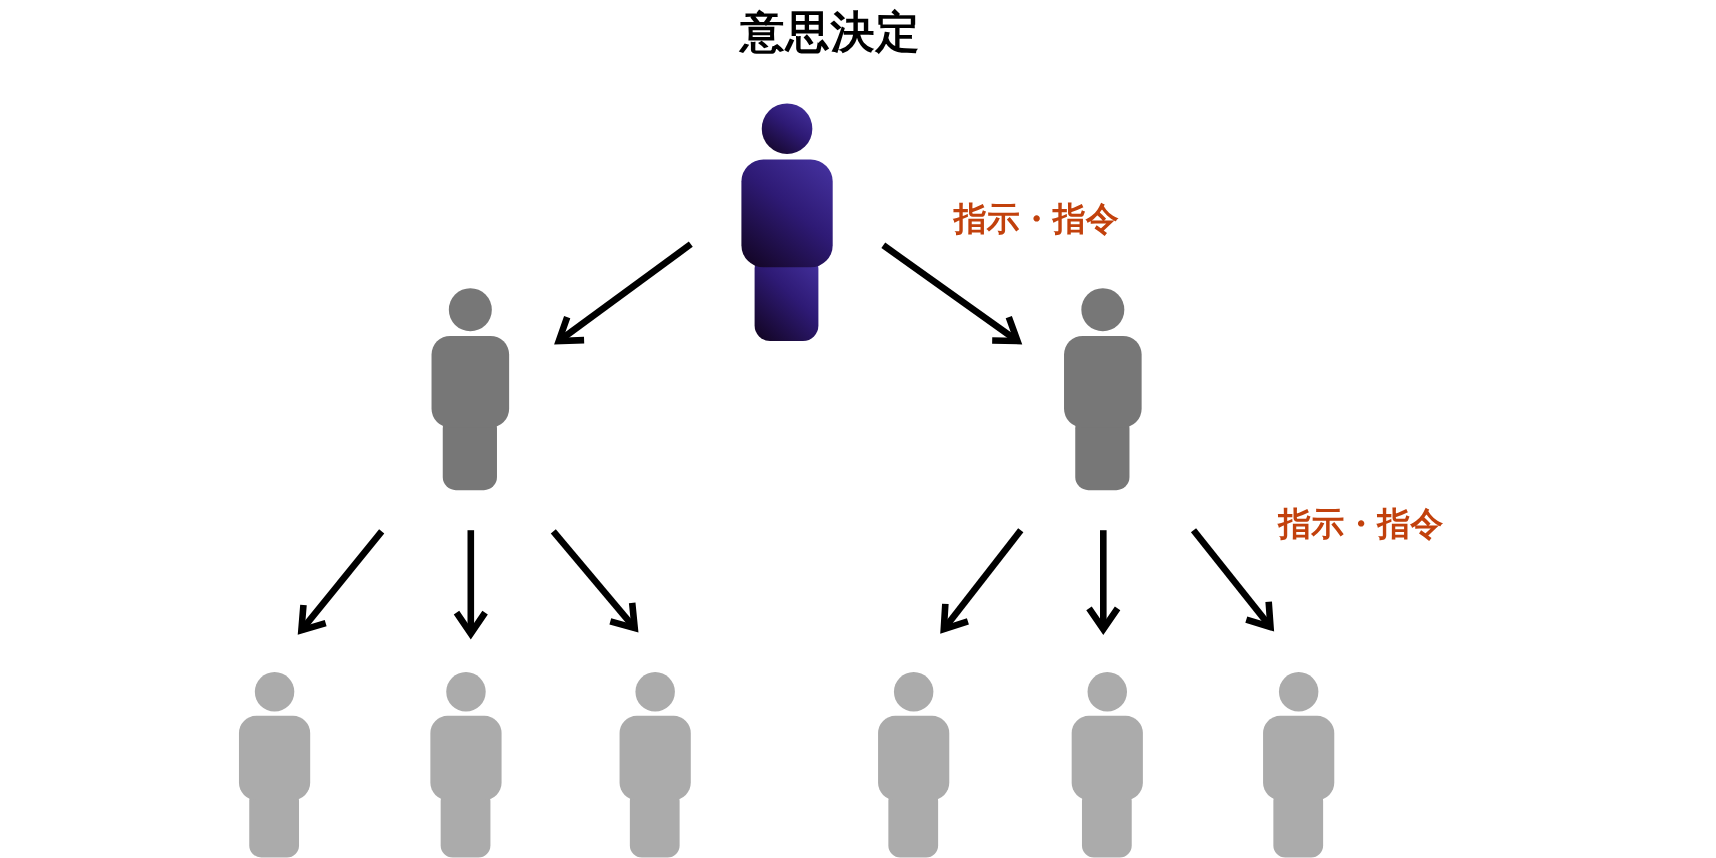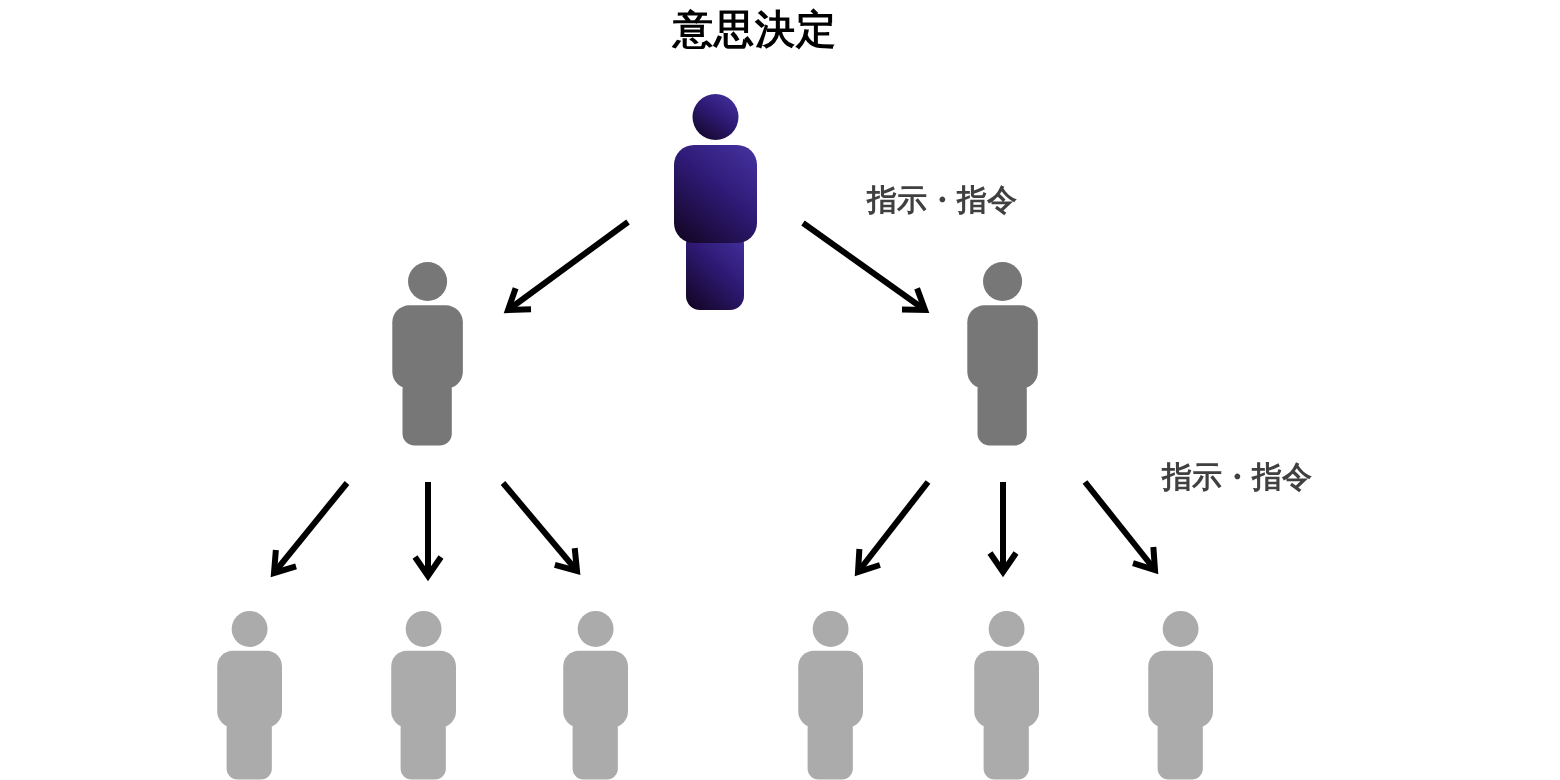--- a/index.html
+++ b/index.html
@@ -16,21 +16,21 @@
     transform:translate(-50%,-50%);
     font-weight:bold;
     color:#000000;
     white-space:nowrap;
     letter-spacing:1px;
   }
   .flow-label{
     position:absolute;
     transform:translate(-50%,-50%);
     font-weight:bold;
-    color:#404040;
+    color:#c2410c;
     white-space:nowrap;
   }
 </style>
 </head>
 <body>
 
 <div class="canvas">
 
   <svg id="diagram-svg" class="diagram-svg" width="1560" height="780" viewBox="0 0 1560 780">
     <defs>

